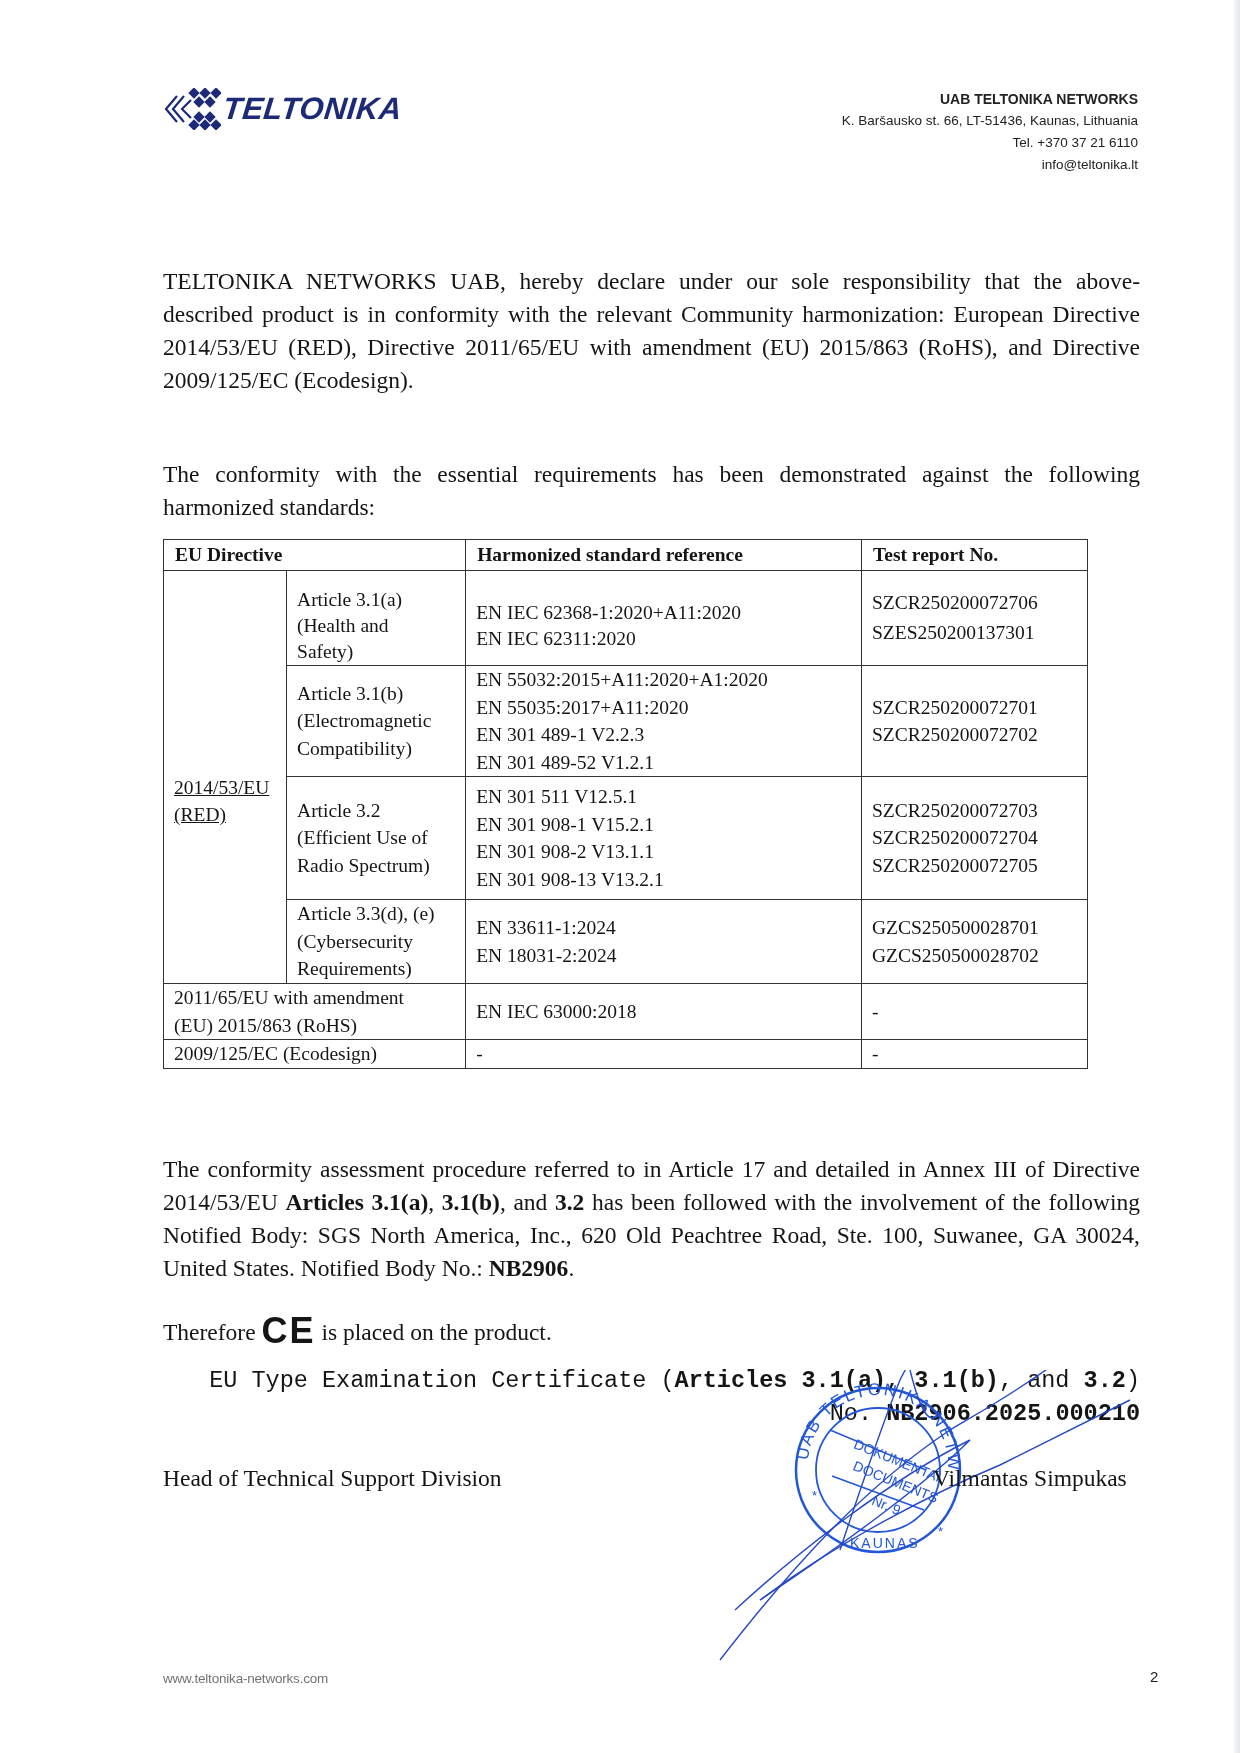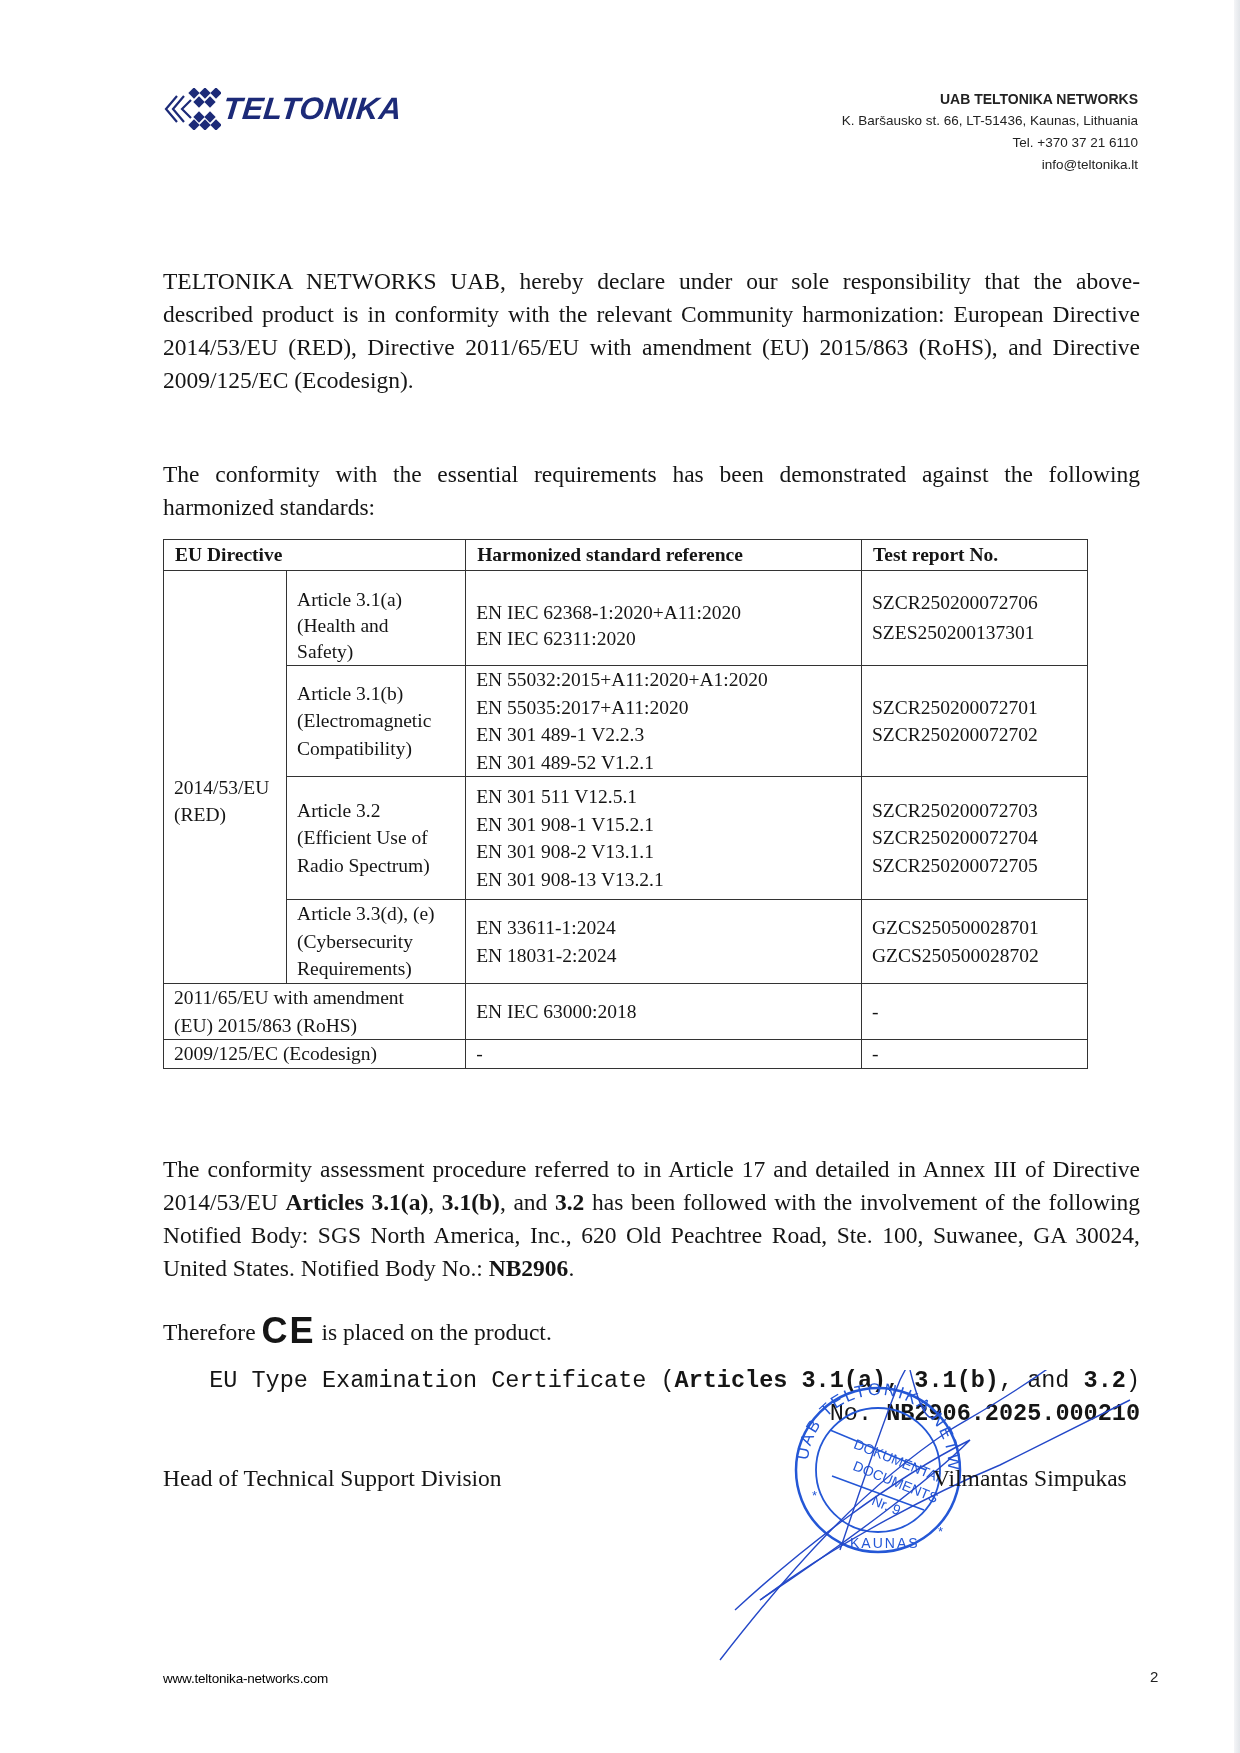--- a/index.html
+++ b/index.html
@@ -35,21 +35,21 @@
     .c3 { width: 429px; }
     .c4 { width: 237px; }
     .multiline span { display: block; }
     td.top { vertical-align: top; }
 
     
     .signer { position: absolute; left: 933px; top: 1462px; font-family: "Liberation Serif", serif; font-size: 23.5px; line-height: 33px; color: #151515; z-index: 3; }
     .stamp { position: absolute; left: 700px; top: 1370px; width: 500px; height: 300px; z-index: 2; }
 
     
-    .footer-url { position: absolute; left: 163px; top: 1671px; font-family: "Liberation Sans", sans-serif; font-size: 13.5px; color: #000000; letter-spacing: -0.2px; }
+    .footer-url { position: absolute; left: 163px; top: 1671px; font-family: "Liberation Sans", sans-serif; font-size: 13.5px; color: #737373; letter-spacing: -0.2px; }
     .page-num { position: absolute; left: 1150px; top: 1668px; font-family: "Liberation Sans", sans-serif; font-size: 15px; color: #222; }
   </style>
 </head>
 <body>
 
 <div class="edge"></div>
 
 <div class="logo">
   <svg width="58" height="42" viewBox="0 0 58 42">
     <g fill="#1c2a78">
@@ -91,21 +91,21 @@
       <col class="c4">
   </colgroup>
   <tbody>
       <tr>
     <th colspan="2">EU Directive</th>
     <th>Harmonized standard reference</th>
     <th>Test report No.</th>
   </tr>
 
   <tr style="height:83px;">
-    <td rowspan="4" class="multiline" style="padding-top:48px;">
+    <td rowspan="4" class="multiline" style="padding-top:48px;text-decoration:underline;">
       <span>2014/53/EU</span>
       <span>(RED)</span>
     </td>
     <td class="multiline top" style="padding-top:16px;line-height:26px;">
       <span>Article 3.1(a)</span>
       <span>(Health and</span>
       <span>Safety)</span>
     </td>
     <td class="multiline top" style="padding-top:16px;line-height:26px;">
       <span>EN IEC 62368-1:2020+A11:2020</span>

